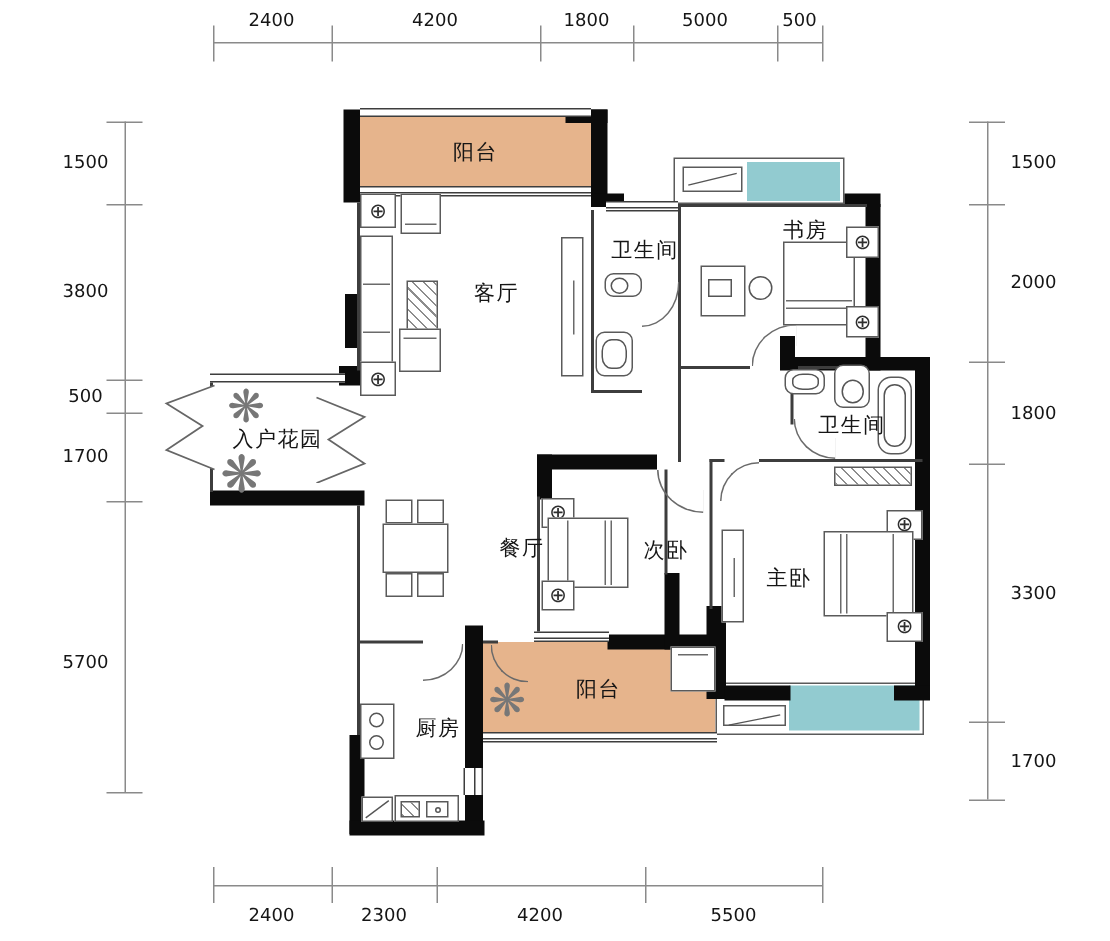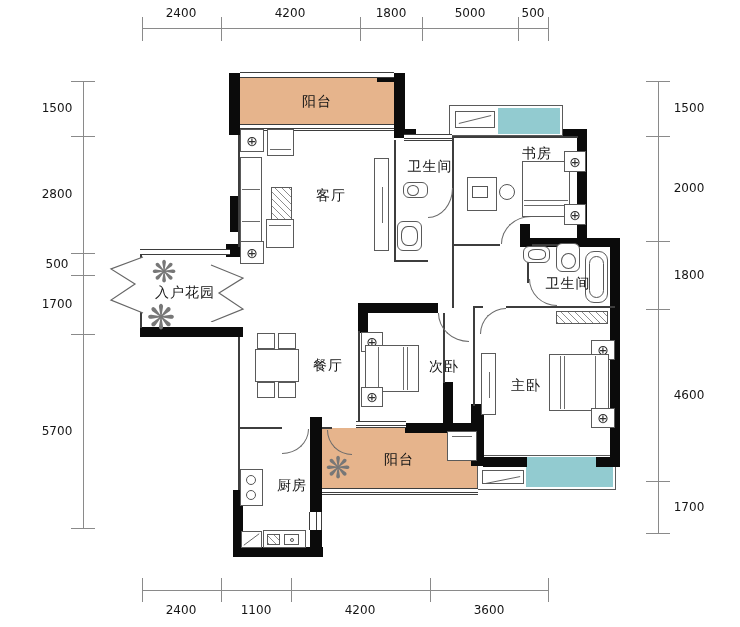--- a/index.html
+++ b/index.html
@@ -64,34 +64,34 @@
   <div class="dl" style="left:646px;top:481px;width:24px;height:1px"></div>
   <div class="dl" style="left:646px;top:533px;width:24px;height:1px"></div>
 
   <div class="dim" style="left:181px;top:13px">2400</div>
   <div class="dim" style="left:290px;top:13px">4200</div>
   <div class="dim" style="left:391px;top:13px">1800</div>
   <div class="dim" style="left:470px;top:13px">5000</div>
   <div class="dim" style="left:533px;top:13px">500</div>
 
   <div class="dim" style="left:181px;top:610px">2400</div>
-  <div class="dim" style="left:256px;top:610px">1100</div>
+  <div class="dim" style="left:256px;top:610px">2300</div>
   <div class="dim" style="left:360px;top:610px">4200</div>
-  <div class="dim" style="left:489px;top:610px">3600</div>
+  <div class="dim" style="left:489px;top:610px">5500</div>
 
   <div class="dim" style="left:57px;top:108px">1500</div>
-  <div class="dim" style="left:57px;top:194px">2800</div>
+  <div class="dim" style="left:57px;top:194px">3800</div>
   <div class="dim" style="left:57px;top:264px">500</div>
   <div class="dim" style="left:57px;top:304px">1700</div>
-  <div class="dim" style="left:57px;top:431px">5700</div>
+  <div class="dim" style="left:57px;top:441px">5700</div>
 
   <div class="dim" style="left:689px;top:108px">1500</div>
   <div class="dim" style="left:689px;top:188px">2000</div>
   <div class="dim" style="left:689px;top:275px">1800</div>
-  <div class="dim" style="left:689px;top:395px">4600</div>
+  <div class="dim" style="left:689px;top:395px">3300</div>
   <div class="dim" style="left:689px;top:507px">1700</div>
 
   <div class="fill balcony" style="left:240px;top:78px;width:154px;height:47px"></div>
   <div class="fill balcony" style="left:322px;top:428px;width:155px;height:60px"></div>
 
   <div class="bayframe" style="left:449px;top:105px;width:114px;height:31px"></div>
   <div class="fill bay" style="left:498px;top:108px;width:62px;height:26px"></div>
   <div class="furn" style="left:455px;top:111px;width:40px;height:17px">
     <svg width="100%" height="100%" viewBox="0 0 40 17" preserveAspectRatio="none">
         <line x1="3" y1="13" x2="37" y2="4" stroke="#555" stroke-width="1"></line>
@@ -275,20 +275,20 @@
   <div class="plant" style="left:338px;top:468px;font-size:30px">❋</div>
   <div class="furn" style="left:447px;top:431px;width:30px;height:30px">
       <div class="ln" style="left:4px;top:4px;width:20px;height:1px"></div>
     </div>
 
   <div class="label" style="left:317px;top:102px">阳台</div>
   <div class="label" style="left:331px;top:196px">客厅</div>
   <div class="label" style="left:430px;top:167px">卫生间</div>
   <div class="label" style="left:537px;top:154px">书房</div>
   <div class="label" style="left:185px;top:293px">入户花园</div>
-  <div class="label" style="left:328px;top:366px">餐厅</div>
+  <div class="label" style="left:348px;top:366px">餐厅</div>
   <div class="label" style="left:444px;top:367px">次卧</div>
   <div class="label" style="left:568px;top:284px">卫生间</div>
   <div class="label" style="left:526px;top:386px">主卧</div>
   <div class="label" style="left:292px;top:486px">厨房</div>
   <div class="label" style="left:399px;top:460px">阳台</div>
 
 </div>
 
 </body></html>

